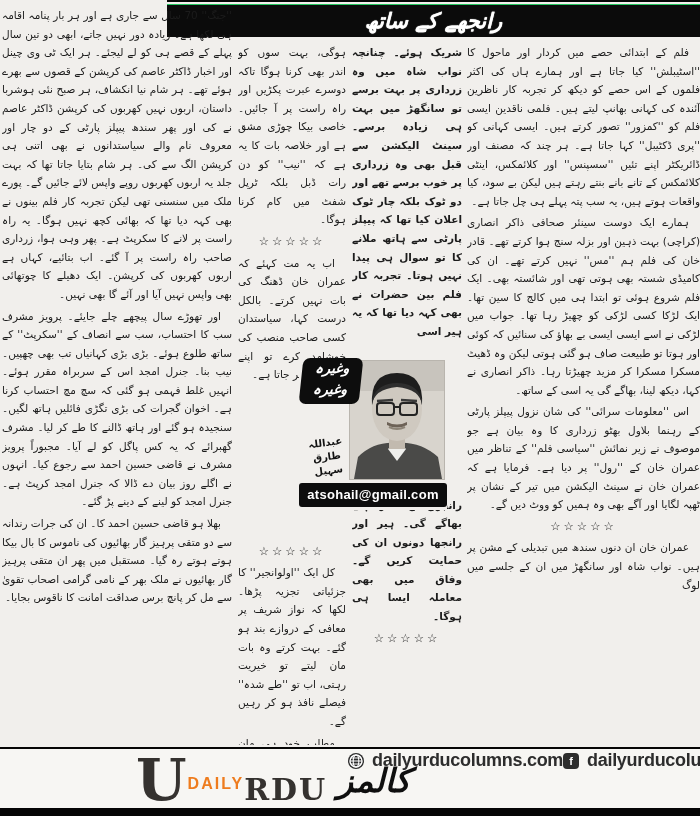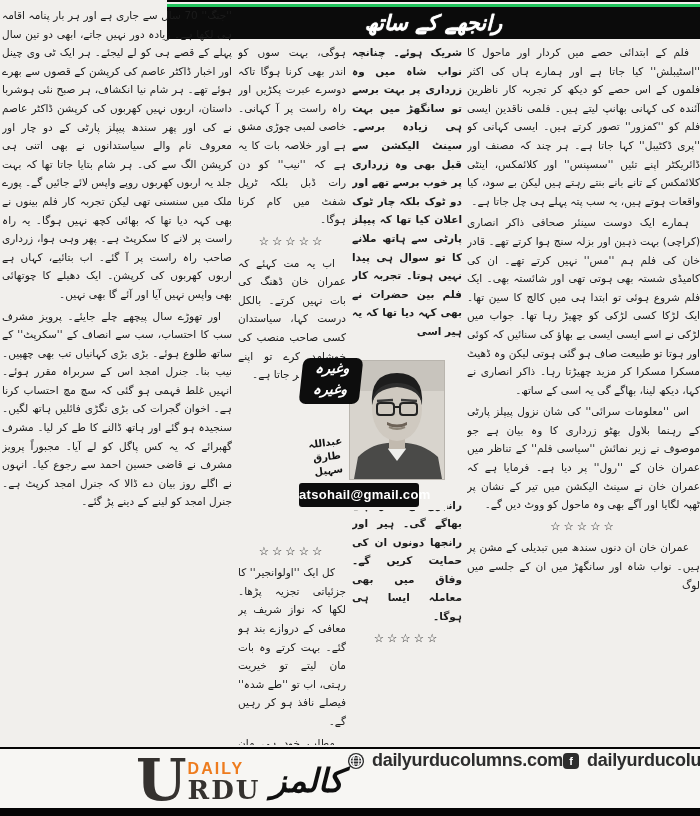--- a/index.html
+++ b/index.html
@@ -6,21 +6,21 @@
   body{width:700px;height:816px;}
   .page{
     position:relative;width:700px;height:816px;overflow:hidden;
     background:#f1efec;color:#1b1b1b;
     font-family:"DejaVu Sans",sans-serif;
   }
   
   .top-rule{position:absolute;left:167px;top:0;width:533px;height:2px;background:#050505;}
   .masthead{
     position:absolute;left:167px;top:4px;width:533px;height:32px;
-    background:#0b0b0b;border-top:3px solid #22c55e;
+    background:#0b0b0b;border-top:1px solid #22c55e;
     display:flex;align-items:center;justify-content:center;
   }
   .masthead .title{
     color:#ffffff;font-size:21px;font-weight:bold;font-style:italic;
     letter-spacing:1px;direction:rtl;text-shadow:0 0 1px #fff;
   }
   
   .col{
     position:absolute;overflow:hidden;direction:rtl;text-align:justify;
     font-size:10.5px;line-height:18.6px;color:#1c1c1c;
@@ -47,41 +47,41 @@
     color:#fff;text-align:center;font-weight:bold;font-style:italic;
     font-size:14px;line-height:21px;direction:rtl;z-index:7;
   }
   .photo-frame{position:absolute;right:2px;top:2px;width:94px;height:118px;border:1px solid #b9b5ae;background:#dad6cf;}
   .author-name{
     position:absolute;left:0;top:78px;width:56px;text-align:center;
     font-size:10px;font-weight:bold;direction:rtl;line-height:14px;
     transform:rotate(-7deg);color:#111;z-index:7;
   }
   .email-bar{
-    position:absolute;left:0;bottom:3px;width:120px;height:24px;
+    position:absolute;left:0;bottom:3px;width:148px;height:24px;
     background:#0d0d0d;border-radius:3px;color:#ffffff;
     font-family:"Liberation Sans",sans-serif;font-weight:bold;font-size:13px;
     text-align:center;line-height:24px;letter-spacing:0.3px;
   }
   
   .footer-rule{position:absolute;left:0;top:747px;width:700px;height:2px;background:#050505;}
   .footer{position:absolute;left:0;top:749px;width:700px;height:59px;background:#f7f6f3;}
   .bottom-bar{position:absolute;left:0;top:808px;width:700px;height:8px;background:#050505;}
   .logo{position:absolute;left:136px;top:1px;height:56px;display:flex;align-items:flex-end;}
   .logo-u{
     font-family:"DejaVu Serif",serif;font-weight:bold;font-size:58px;
     line-height:52px;color:#35322f;
   }
-  .logo-stack{display:flex;flex-direction:column;margin-left:1px;margin-bottom:2px;}
+  .logo-stack{display:flex;flex-direction:row;margin-left:1px;margin-bottom:2px;}
   .logo-daily{
     font-family:"Liberation Sans",sans-serif;font-weight:bold;font-size:16px;
     line-height:15px;color:#ee7c1e;letter-spacing:2px;
   }
   .logo-rdu{
-    font-family:"DejaVu Serif",serif;font-weight:bold;font-size:26px;
+    font-family:"DejaVu Serif",serif;font-weight:bold;font-size:30px;
     line-height:28px;color:#35322f;letter-spacing:2px;
   }
   .logo-urdu{
     font-size:33px;font-weight:bold;color:#0f0f0f;margin-left:10px;
     line-height:50px;direction:rtl;font-style:italic;
   }
   .social{position:absolute;left:348px;top:2px;display:flex;}
   .social-row{display:flex;align-items:center;height:19px;margin-bottom:0px;}
   .social-icon{
     width:16px;height:16px;border-radius:50%;background:#2d2d2d;color:#fff;
@@ -102,45 +102,46 @@
 <div class="page">
 
   <div class="top-rule"></div>
   <div class="masthead">
     <span class="title">رانجھے کے ساتھ</span>
   </div>
 
   <div class="col col-a">
     <p class="para">فلم کے ابتدائی حصے میں کردار اور ماحول کا ''اسٹیبلش'' کیا جاتا ہے اور ہمارے ہاں کی اکثر فلموں کے اس حصے کو دیکھ کر تجربہ کار ناظرین آئندہ کی کہانی بھانپ لیتے ہیں۔ فلمی ناقدین ایسی فلم کو ''کمزور'' تصور کرتے ہیں۔ ایسی کہانی کو ''پری ڈکٹیبل'' کہا جاتا ہے۔ ہر چند کہ مصنف اور ڈائریکٹر اپنے تئیں ''سسپنس'' اور کلائمکس، اینٹی کلائمکس کے تانے بانے بنتے رہتے ہیں لیکن بے سود، کیا واقعات ہوتے ہیں، یہ سب پتہ پہلے ہی چل جاتا ہے۔</p>
     <p class="para">ہمارے ایک دوست سینئر صحافی ذاکر انصاری (کراچی) بہت ذہین اور بزلہ سنج ہوا کرتے تھے۔ قادر خان کی فلم ہم ''مس'' نہیں کرتے تھے۔ ان کی کامیڈی شستہ بھی ہوتی تھی اور شائستہ بھی۔ ایک فلم شروع ہوئی تو ابتدا ہی میں کالج کا سین تھا۔ ایک لڑکا کسی لڑکی کو چھیڑ رہا تھا۔ جواب میں لڑکی نے اسے ایسی ایسی بے بھاؤ کی سنائیں کہ کوئی اور ہوتا تو طبیعت صاف ہو گئی ہوتی لیکن وہ ڈھیٹ مسکرا مسکرا کر مزید چھیڑتا رہا۔ ذاکر انصاری نے کہا، دیکھ لینا، بھاگے گی یہ اسی کے ساتھ۔</p>
-    <p class="para">اس ''معلومات سرائی'' کی شان نزول پیپلز پارٹی کے رہنما بلاول بھٹو زرداری کا وہ بیان ہے جو موصوف نے زیر نمائش ''سیاسی فلم'' کے تناظر میں عمران خان کے ''رول'' پر دیا ہے۔ فرمایا ہے کہ عمران خان نے سینٹ الیکشن میں تیر کے نشان پر ٹھپہ لگایا اور آگے بھی وہ ماحول کو ووٹ دیں گے۔</p>
+    <p class="para">اس ''معلومات سرائی'' کی شان نزول پیپلز پارٹی کے رہنما بلاول بھٹو زرداری کا وہ بیان ہے جو موصوف نے زیر نمائش ''سیاسی فلم'' کے تناظر میں عمران خان کے ''رول'' پر دیا ہے۔ فرمایا ہے کہ عمران خان نے سینٹ الیکشن میں تیر کے نشان پر ٹھپہ لگایا اور آگے بھی وہ ہمیں کو ووٹ دیں گے۔</p>
     <div class="stars">☆☆☆☆☆</div>
     <p class="para">عمران خان ان دنوں سندھ میں تبدیلی کے مشن پر ہیں۔ نواب شاہ اور سانگھڑ میں ان کے جلسے میں لوگ</p>
   </div>
 
   <div class="col col-b">
     <p class="para cont">شریک ہوئے۔ چنانچہ نواب شاہ میں وہ زرداری پر بہت برسے تو سانگھڑ میں بہت ہی زیادہ برسے۔ سینٹ الیکشن سے قبل بھی وہ زرداری پر خوب برسے تھے اور دو ٹوک بلکہ چار ٹوک اعلان کیا تھا کہ پیپلز پارٹی سے ہاتھ ملانے کا تو سوال ہی پیدا نہیں ہوتا۔ تجربہ کار فلم بین حضرات نے بھی کہہ دیا تھا کہ یہ ہیر اسی</p>
     <div class="boxgap"></div>
     <p class="para cont">رانجھے کے ساتھ ہی بھاگے گی۔ ہیر اور رانجھا دونوں ان کی حمایت کریں گے۔ وفاق میں بھی معاملہ ایسا ہی ہوگا۔</p>
     <div class="stars">☆☆☆☆☆</div>
   </div>
 
   <div class="col col-c">
-    <p class="para cont">ہوگی، بہت سوں کو اندر بھی کرنا ہوگا تاکہ دوسرے عبرت پکڑیں اور راہ راست پر آ کہانی۔ خاصی لمبی چوڑی مشق ہے اور خلاصہ بات کا یہ ہے کہ ''نیب'' کو دن رات ڈبل بلکہ ٹرپل شفٹ میں کام کرنا ہوگا۔</p>
+    <p class="para cont">ہوگی، بہت سوں کو اندر بھی کرنا ہوگا تاکہ دوسرے عبرت پکڑیں اور راہ راست پر آ جائیں۔ خاصی بیکا چوڑی مشق ہے اور خلاصہ بات کا یہ ہے کہ ''نیب'' کو دن رات ڈبل بلکہ ٹرپل شفٹ میں کام کرنا ہوگا۔</p>
     <div class="stars">☆☆☆☆☆</div>
     <p class="para">اب یہ مت کہئے کہ عمران خان ڈھنگ کی بات نہیں کرتے۔ بالکل درست کہا، سیاستدان کسی صاحب منصب کی خوشامد کرے تو اپنے مقام سے گر جاتا ہے۔</p>
     <div class="boxgap"></div>
     <div class="stars">☆☆☆☆☆</div>
     <p class="para">کل ایک ''اولوانجیر'' کا جزئیاتی تجزیہ پڑھا۔ لکھا کہ نواز شریف پر معافی کے دروازے بند ہو گئے۔ بہت کرتے وہ بات مان لیتے تو خیریت رہتی، اب تو ''طے شدہ'' فیصلے نافذ ہو کر رہیں گے۔</p>
     <p class="para">مطلب خود ہی مان لیا۔ بات کرپشن کی نہیں، اس ''ضد'' کا ہے جو نواز شریف چھوڑنے پر تیار نہیں۔ کرپشن کے خلاف</p>
   </div>
 
   <div class="col col-d">
     <p class="para cont">''جنگ'' 70 سال سے جاری ہے اور ہر بار پنامہ اقامہ ہی لکھا ہے۔ زیادہ دور نہیں جاتے، ابھی دو تین سال پہلے کے قصے ہی کو لے لیجئے۔ ہر ایک ٹی وی چینل اور اخبار ڈاکٹر عاصم کی کرپشن کے قصوں سے بھرے ہوئے تھے۔ ہر شام نیا انکشاف، ہر صبح نئی ہوشربا داستان، اربوں نہیں کھربوں کی کرپشن ڈاکٹر عاصم نے کی اور پھر سندھ پیپلز پارٹی کے دو چار اور معروف نام والے سیاستدانوں نے بھی اتنی ہی کرپشن الگ سے کی۔ ہر شام بتایا جاتا تھا کہ بہت جلد یہ اربوں کھربوں روپے واپس لائے جائیں گے۔ پورے ملک میں سنسنی تھی لیکن تجربہ کار فلم بینوں نے بھی کہہ دیا تھا کہ بھائی کچھ نہیں ہوگا۔ یہ راہ راست پر لانے کا سکرپٹ ہے۔ پھر وہی ہوا، زرداری صاحب راہ راست پر آ گئے۔ اب بتائیے، کہاں ہے اربوں کھربوں کی کرپشن۔ ایک دھیلے کا چوتھائی بھی واپس نہیں آیا اور آئے گا بھی نہیں۔</p>
     <p class="para">اور تھوڑے سال پیچھے چلے جایئے۔ پرویز مشرف سب کا احتساب، سب سے انصاف کے ''سکرپٹ'' کے ساتھ طلوع ہوئے۔ بڑی بڑی کہانیاں تب بھی چھپیں۔ نیب بنا۔ جنرل امجد اس کے سربراہ مقرر ہوئے۔ انہیں غلط فہمی ہو گئی کہ سچ مچ احتساب کرنا ہے۔ اخوان گجرات کی بڑی تگڑی فائلیں ہاتھ لگیں۔ سنجیدہ ہو گئے اور ہاتھ ڈالنے کا طے کر لیا۔ مشرف گھبرائے کہ یہ کس پاگل کو لے آیا۔ مجبوراً پرویز مشرف نے قاضی حسین احمد سے رجوع کیا۔ انہوں نے اگلے روز بیان دے ڈالا کہ جنرل امجد کرپٹ ہے۔ جنرل امجد کو لینے کے دینے پڑ گئے۔</p>
+    <p class="para">بھلا ہو قاضی حسین احمد کا۔ ان کی جرات رندانہ سے دو متقی پرہیز گار بھائیوں کی ناموس کا بال بیکا ہوتے ہوتے رہ گیا۔ مستقبل میں پھر ان متقی پرہیز گار بھائیوں نے ملک بھر کے نامی گرامی اصحاب تقویٰ سے مل کر پانچ برس صداقت امانت کا ناقوس بجایا۔</p>
   </div>
 
   <div class="author-box">
     <div class="vaghera">
       <div>وغیرہ</div>
       <div>وغیرہ</div>
     </div>
     <div class="photo-frame">
       <svg width="94" height="118" viewBox="0 0 94 118" xmlns="http://www.w3.org/2000/svg">
         <rect x="0" y="0" width="94" height="118" fill="#d8d4cd"></rect>

